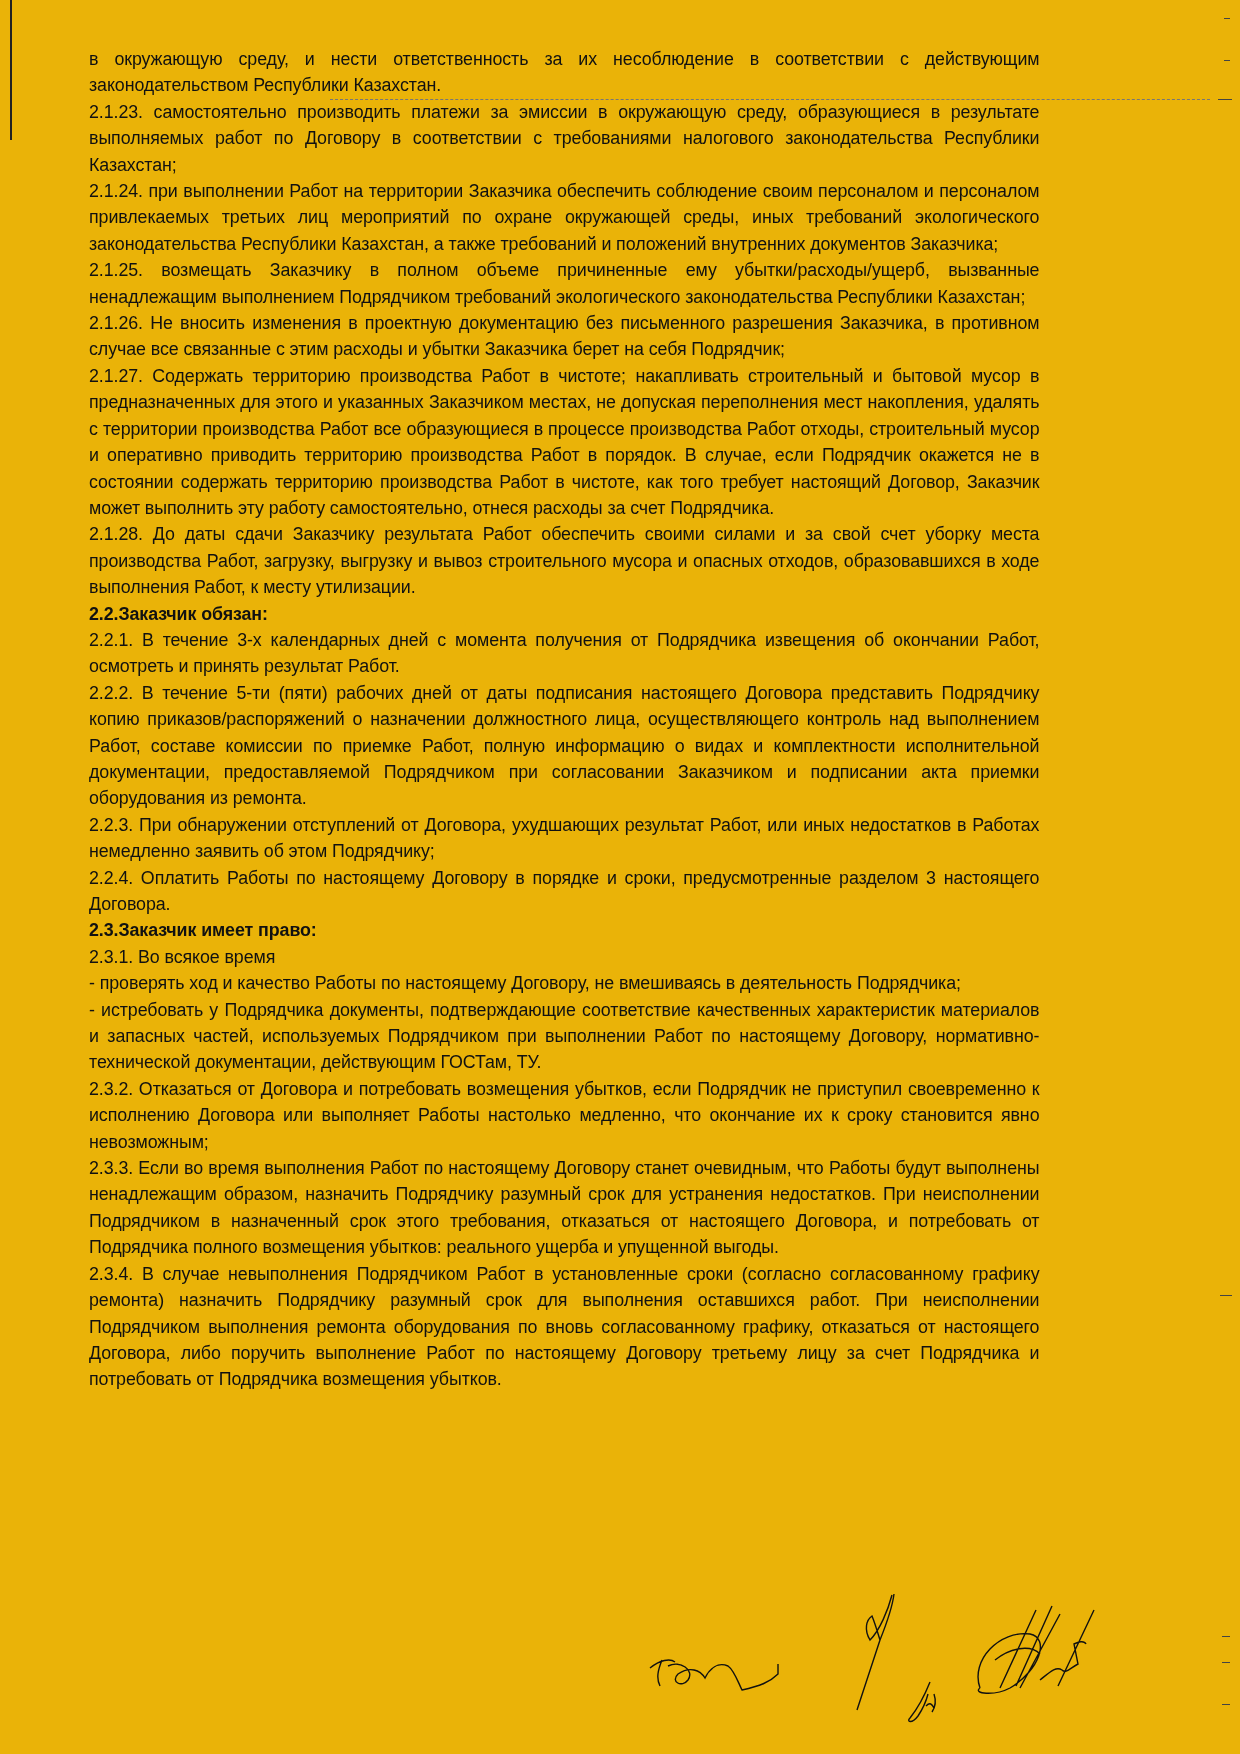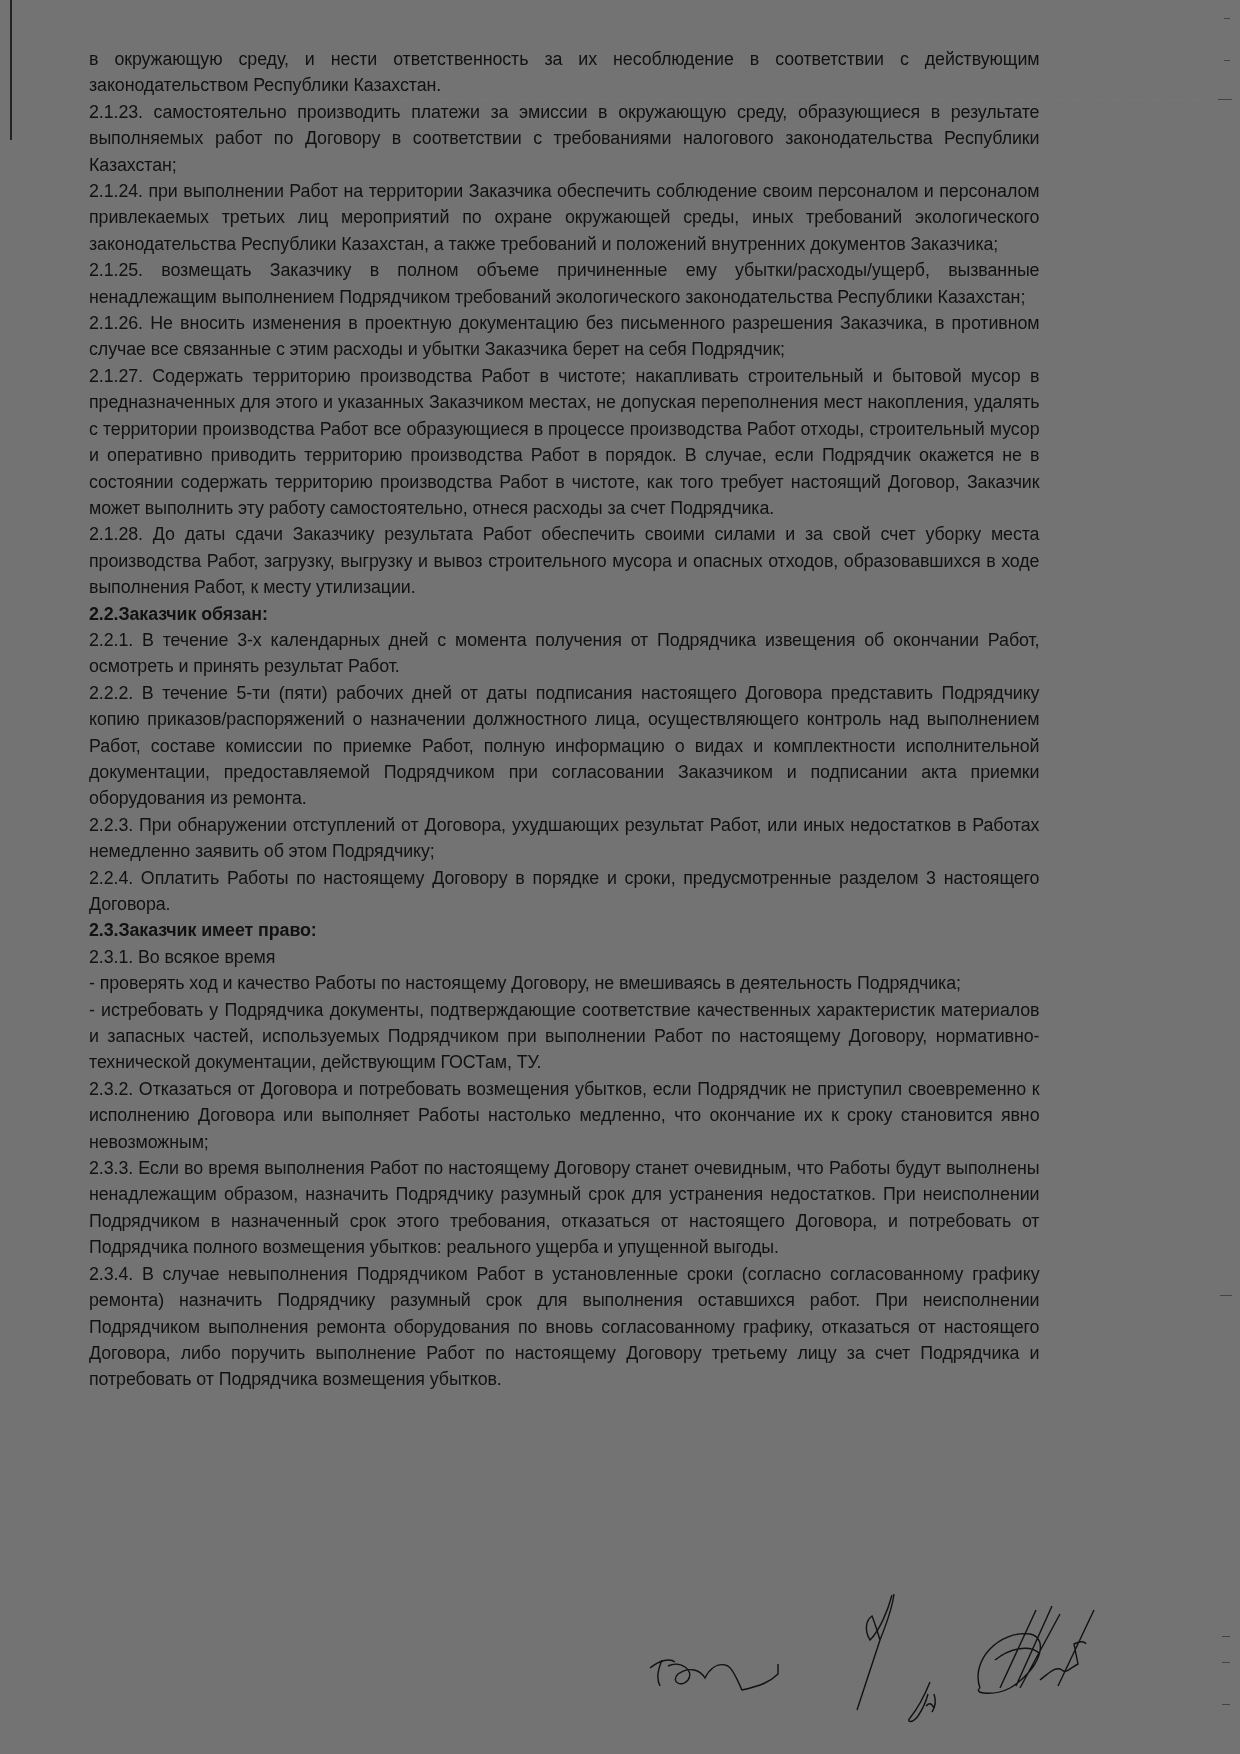--- a/index.html
+++ b/index.html
@@ -1,20 +1,20 @@
 <!DOCTYPE html>
 <html><head>
   <meta charset="utf-8">
   <style>
     html, body { margin: 0; padding: 0; background: #ffffff; }
     body {
       width: 1240px; height: 1754px; position: relative; overflow: hidden;
       font-family: "Liberation Sans", sans-serif; color: #111;
     }
-    .page { position: absolute; left: 0; top: 0; width: 1240px; height: 1754px; background: #737373; }
+    .page { position: absolute; left: 0; top: 0; width: 1240px; height: 1754px; background: #eab308; }
     .left-edge {
       position: absolute; left: 10px; top: 0; width: 2px; height: 140px; background: #222;
     }
     .edge-mark { position: absolute; background: #444; height: 1px; }
     .body-text {
       position: absolute; left: 89px; top: 46px; width: 950px;
       font-size: 19.2px; line-height: 26.4px; letter-spacing: -0.1px;
       transform: scaleX(0.93); transform-origin: left top;
       width: 1022px;
     }

